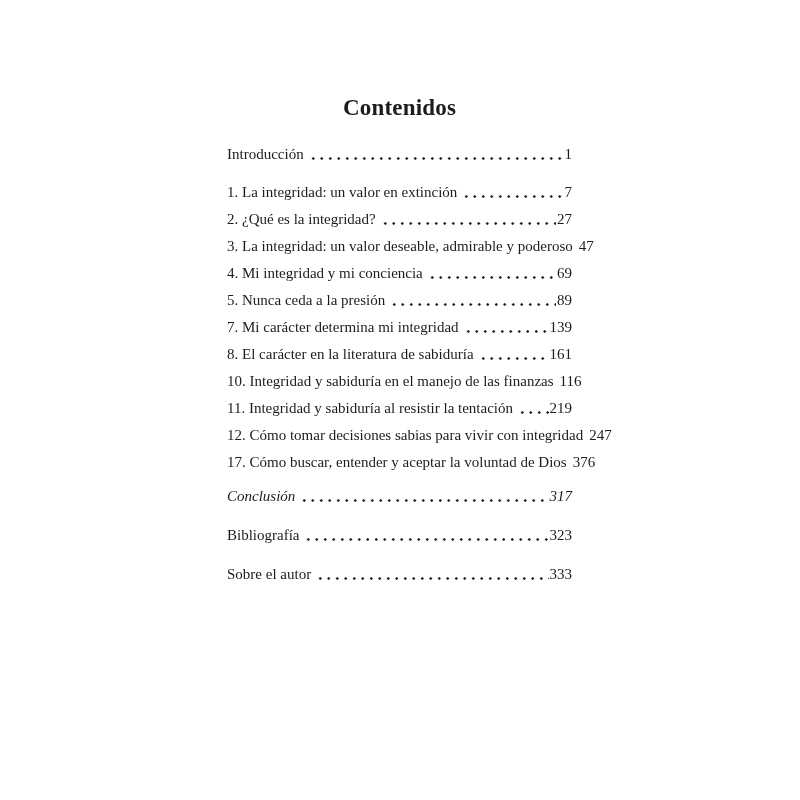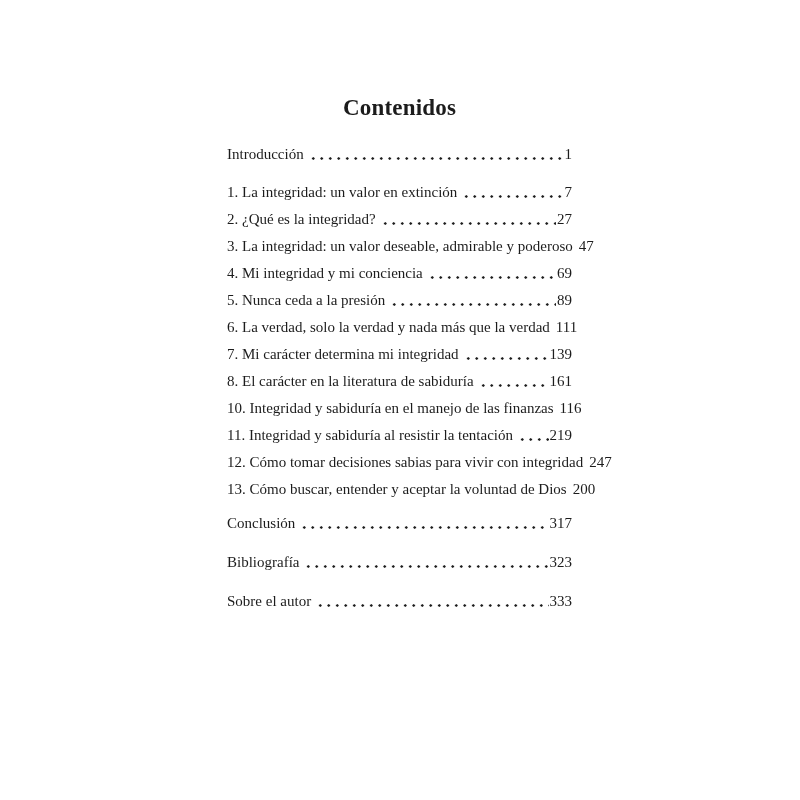--- a/index.html
+++ b/index.html
@@ -41,20 +41,21 @@
     align-items: flex-start;
     line-height: 17px;
     margin-bottom: 10px;
     white-space: nowrap;
   }
   .toc-row.sp-after {
     margin-bottom: 21px;
   }
   .toc-row.gap-before {
     margin-top: 17px;
+    font-style: italic;
   }
   .toc-row.back {
     margin-bottom: 22px;
   }
   .toc-label {
     flex: 0 0 auto;
   }
   .toc-leader {
     flex: 1 1 auto;
     align-self: flex-end;
@@ -100,25 +101,20 @@
     <span class="toc-label">4. Mi integridad y mi conciencia</span>
     <span class="toc-leader"></span>
     <span class="toc-page">69</span>
   </div>
         <div class="toc-row">
     <span class="toc-label">5. Nunca ceda a la presión</span>
     <span class="toc-leader"></span>
     <span class="toc-page">89</span>
   </div>
         <div class="toc-row">
-    <span class="toc-label">6. La verdad, solo la verdad y nada más que la verdad</span>
-    <span class="toc-leader"></span>
-    <span class="toc-page">111</span>
-  </div>
-        <div class="toc-row">
     <span class="toc-label">7. Mi carácter determina mi integridad</span>
     <span class="toc-leader"></span>
     <span class="toc-page">139</span>
   </div>
         <div class="toc-row">
     <span class="toc-label">8. El carácter en la literatura de sabiduría</span>
     <span class="toc-leader"></span>
     <span class="toc-page">161</span>
   </div>
         <div class="toc-row">
@@ -130,23 +126,23 @@
     <span class="toc-label">11. Integridad y sabiduría al resistir la tentación</span>
     <span class="toc-leader"></span>
     <span class="toc-page">219</span>
   </div>
         <div class="toc-row">
     <span class="toc-label">12. Cómo tomar decisiones sabias para vivir con integridad</span>
     <span class="toc-leader"></span>
     <span class="toc-page">247</span>
   </div>
         <div class="toc-row">
-    <span class="toc-label">13. Cómo buscar, entender y aceptar la voluntad de Dios</span>
+    <span class="toc-label">17. Cómo buscar, entender y aceptar la voluntad de Dios</span>
     <span class="toc-leader"></span>
-    <span class="toc-page">200</span>
+    <span class="toc-page">376</span>
   </div>
         <div class="toc-row back gap-before">
     <span class="toc-label">Conclusión</span>
     <span class="toc-leader"></span>
     <span class="toc-page">317</span>
   </div>
         <div class="toc-row back">
     <span class="toc-label">Bibliografía</span>
     <span class="toc-leader"></span>
     <span class="toc-page">323</span>

